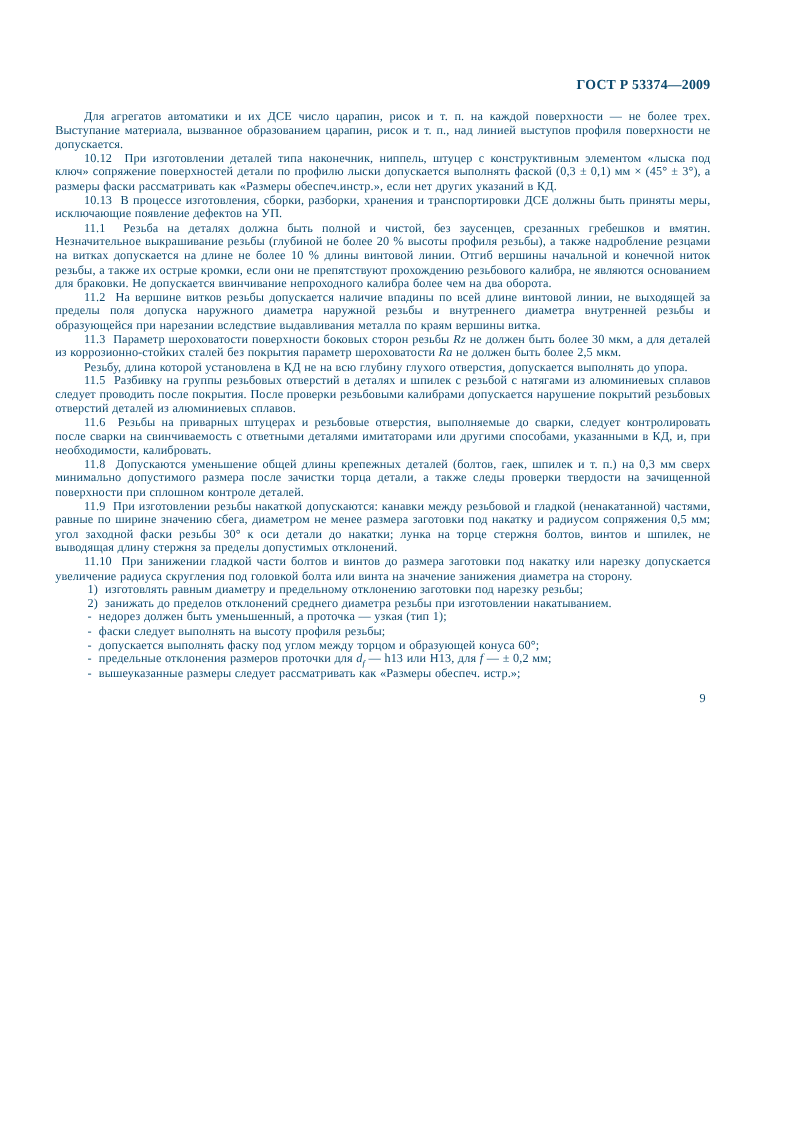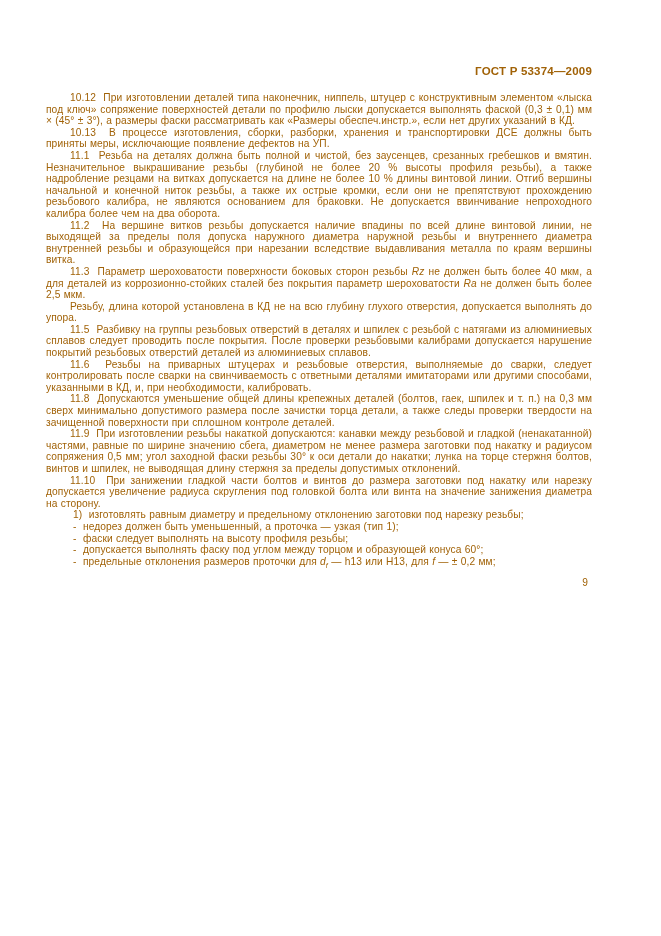--- a/index.html
+++ b/index.html
@@ -3,22 +3,22 @@
 <meta charset="utf-8">
 <style>
   html, body { margin: 0; padding: 0; background: #ffffff; }
   .page {
     position: relative;
     width: 661px;
     height: 936px;
     background: #ffffff;
     box-sizing: border-box;
     padding: 64px 69px 0 46px;
-    font-family: Liberation Sans, sans-serif;
-    color: #a16207;
+    font-family: Liberation Serif, serif;
+    color: #0c4a6e;
     overflow: hidden;
   }
   .doc-header {
     text-align: right;
     font-weight: bold;
     font-size: 11.5px;
     line-height: 14px;
     margin-bottom: 14px;
     letter-spacing: 0.2px;
   }
@@ -47,32 +47,35 @@
     padding-right: 4px;
   }
 </style>
 </head>
 <body>
 
 <div class="page">
   <div class="doc-header">ГОСТ Р 53374—2009</div>
 
   <div>
+      <p class="para"><span>Для агрегатов автоматики и их ДСЕ число царапин, рисок и т. п. на каждой поверхности — не более трех. Выступание материала, вызванное образованием царапин, рисок и т. п., над линией выступов профиля поверхности не допускается.</span></p>
       <p class="para"><span>10.12&nbsp; При изготовлении деталей типа наконечник, ниппель, штуцер с конструктивным элементом «лыска под ключ» сопряжение поверхностей детали по профилю лыски допускается выполнять фаской (0,3 ± 0,1) мм × (45° ± 3°), а размеры фаски рассматривать как «Размеры обеспеч.инстр.», если нет других указаний в КД.</span></p>
       <p class="para"><span>10.13&nbsp; В процессе изготовления, сборки, разборки, хранения и транспортировки ДСЕ должны быть приняты меры, исключающие появление дефектов на УП.</span></p>
       <p class="para"><span>11.1&nbsp; Резьба на деталях должна быть полной и чистой, без заусенцев, срезанных гребешков и вмятин. Незначительное выкрашивание резьбы (глубиной не более 20 % высоты профиля резьбы), а также надробление резцами на витках допускается на длине не более 10 % длины винтовой линии. Отгиб вершины начальной и конечной ниток резьбы, а также их острые кромки, если они не препятствуют прохождению резьбового калибра, не являются основанием для браковки. Не допускается ввинчивание непроходного калибра более чем на два оборота.</span></p>
       <p class="para"><span>11.2&nbsp; На вершине витков резьбы допускается наличие впадины по всей длине винтовой линии, не выходящей за пределы поля допуска наружного диаметра наружной резьбы и внутреннего диаметра внутренней резьбы и образующейся при нарезании вследствие выдавливания металла по краям вершины витка.</span></p>
-      <p class="para"><span>11.3&nbsp; Параметр шероховатости поверхности боковых сторон резьбы </span><span class="it">Rz</span><span> не должен быть более 40 мкм, а для деталей из коррозионно-стойких сталей без покрытия параметр шероховатости </span><span class="it">Ra</span><span> не должен быть более 2,5 мкм.</span></p>
+      <p class="para"><span>11.3&nbsp; Параметр шероховатости поверхности боковых сторон резьбы </span><span class="it">Rz</span><span> не должен быть более 30 мкм, а для деталей из коррозионно-стойких сталей без покрытия параметр шероховатости </span><span class="it">Ra</span><span> не должен быть более 2,5 мкм.</span></p>
       <p class="para"><span>Резьбу, длина которой установлена в КД не на всю глубину глухого отверстия, допускается выполнять до упора.</span></p>
       <p class="para"><span>11.5&nbsp; Разбивку на группы резьбовых отверстий в деталях и шпилек с резьбой с натягами из алюминиевых сплавов следует проводить после покрытия. После проверки резьбовыми калибрами допускается нарушение покрытий резьбовых отверстий деталей из алюминиевых сплавов.</span></p>
       <p class="para"><span>11.6&nbsp; Резьбы на приварных штуцерах и резьбовые отверстия, выполняемые до сварки, следует контролировать после сварки на свинчиваемость с ответными деталями имитаторами или другими способами, указанными в КД, и, при необходимости, калибровать.</span></p>
       <p class="para"><span>11.8&nbsp; Допускаются уменьшение общей длины крепежных деталей (болтов, гаек, шпилек и т. п.) на 0,3 мм сверх минимально допустимого размера после зачистки торца детали, а также следы проверки твердости на зачищенной поверхности при сплошном контроле деталей.</span></p>
       <p class="para"><span>11.9&nbsp; При изготовлении резьбы накаткой допускаются: канавки между резьбовой и гладкой (ненакатанной) частями, равные по ширине значению сбега, диаметром не менее размера заготовки под накатку и радиусом сопряжения 0,5 мм; угол заходной фаски резьбы 30° к оси детали до накатки; лунка на торце стержня болтов, винтов и шпилек, не выводящая длину стержня за пределы допустимых отклонений.</span></p>
       <p class="para"><span>11.10&nbsp; При занижении гладкой части болтов и винтов до размера заготовки под накатку или нарезку допускается увеличение радиуса скругления под головкой болта или винта на значение занижения диаметра на сторону.</span></p>
       <p class="para list-item"><span>1)&nbsp; изготовлять равным диаметру и предельному отклонению заготовки под нарезку резьбы;</span></p>
+      <p class="para list-item"><span>2)&nbsp; занижать до пределов отклонений среднего диаметра резьбы при изготовлении накатыванием.</span></p>
       <p class="para list-item"><span>-&nbsp; недорез должен быть уменьшенный, а проточка — узкая (тип 1);</span></p>
       <p class="para list-item"><span>-&nbsp; фаски следует выполнять на высоту профиля резьбы;</span></p>
       <p class="para list-item"><span>-&nbsp; допускается выполнять фаску под углом между торцом и образующей конуса 60°;</span></p>
       <p class="para list-item"><span>-&nbsp; предельные отклонения размеров проточки для </span><span class="it">d</span><sub class="it">f</sub><span> — h13 или Н13, для </span><span class="it">f</span><span> — ± 0,2 мм;</span></p>
+      <p class="para list-item"><span>-&nbsp; вышеуказанные размеры следует рассматривать как «Размеры обеспеч. истр.»;</span></p>
     </div>
 
   <div class="page-number">9</div>
 </div>
 
 </body></html>

